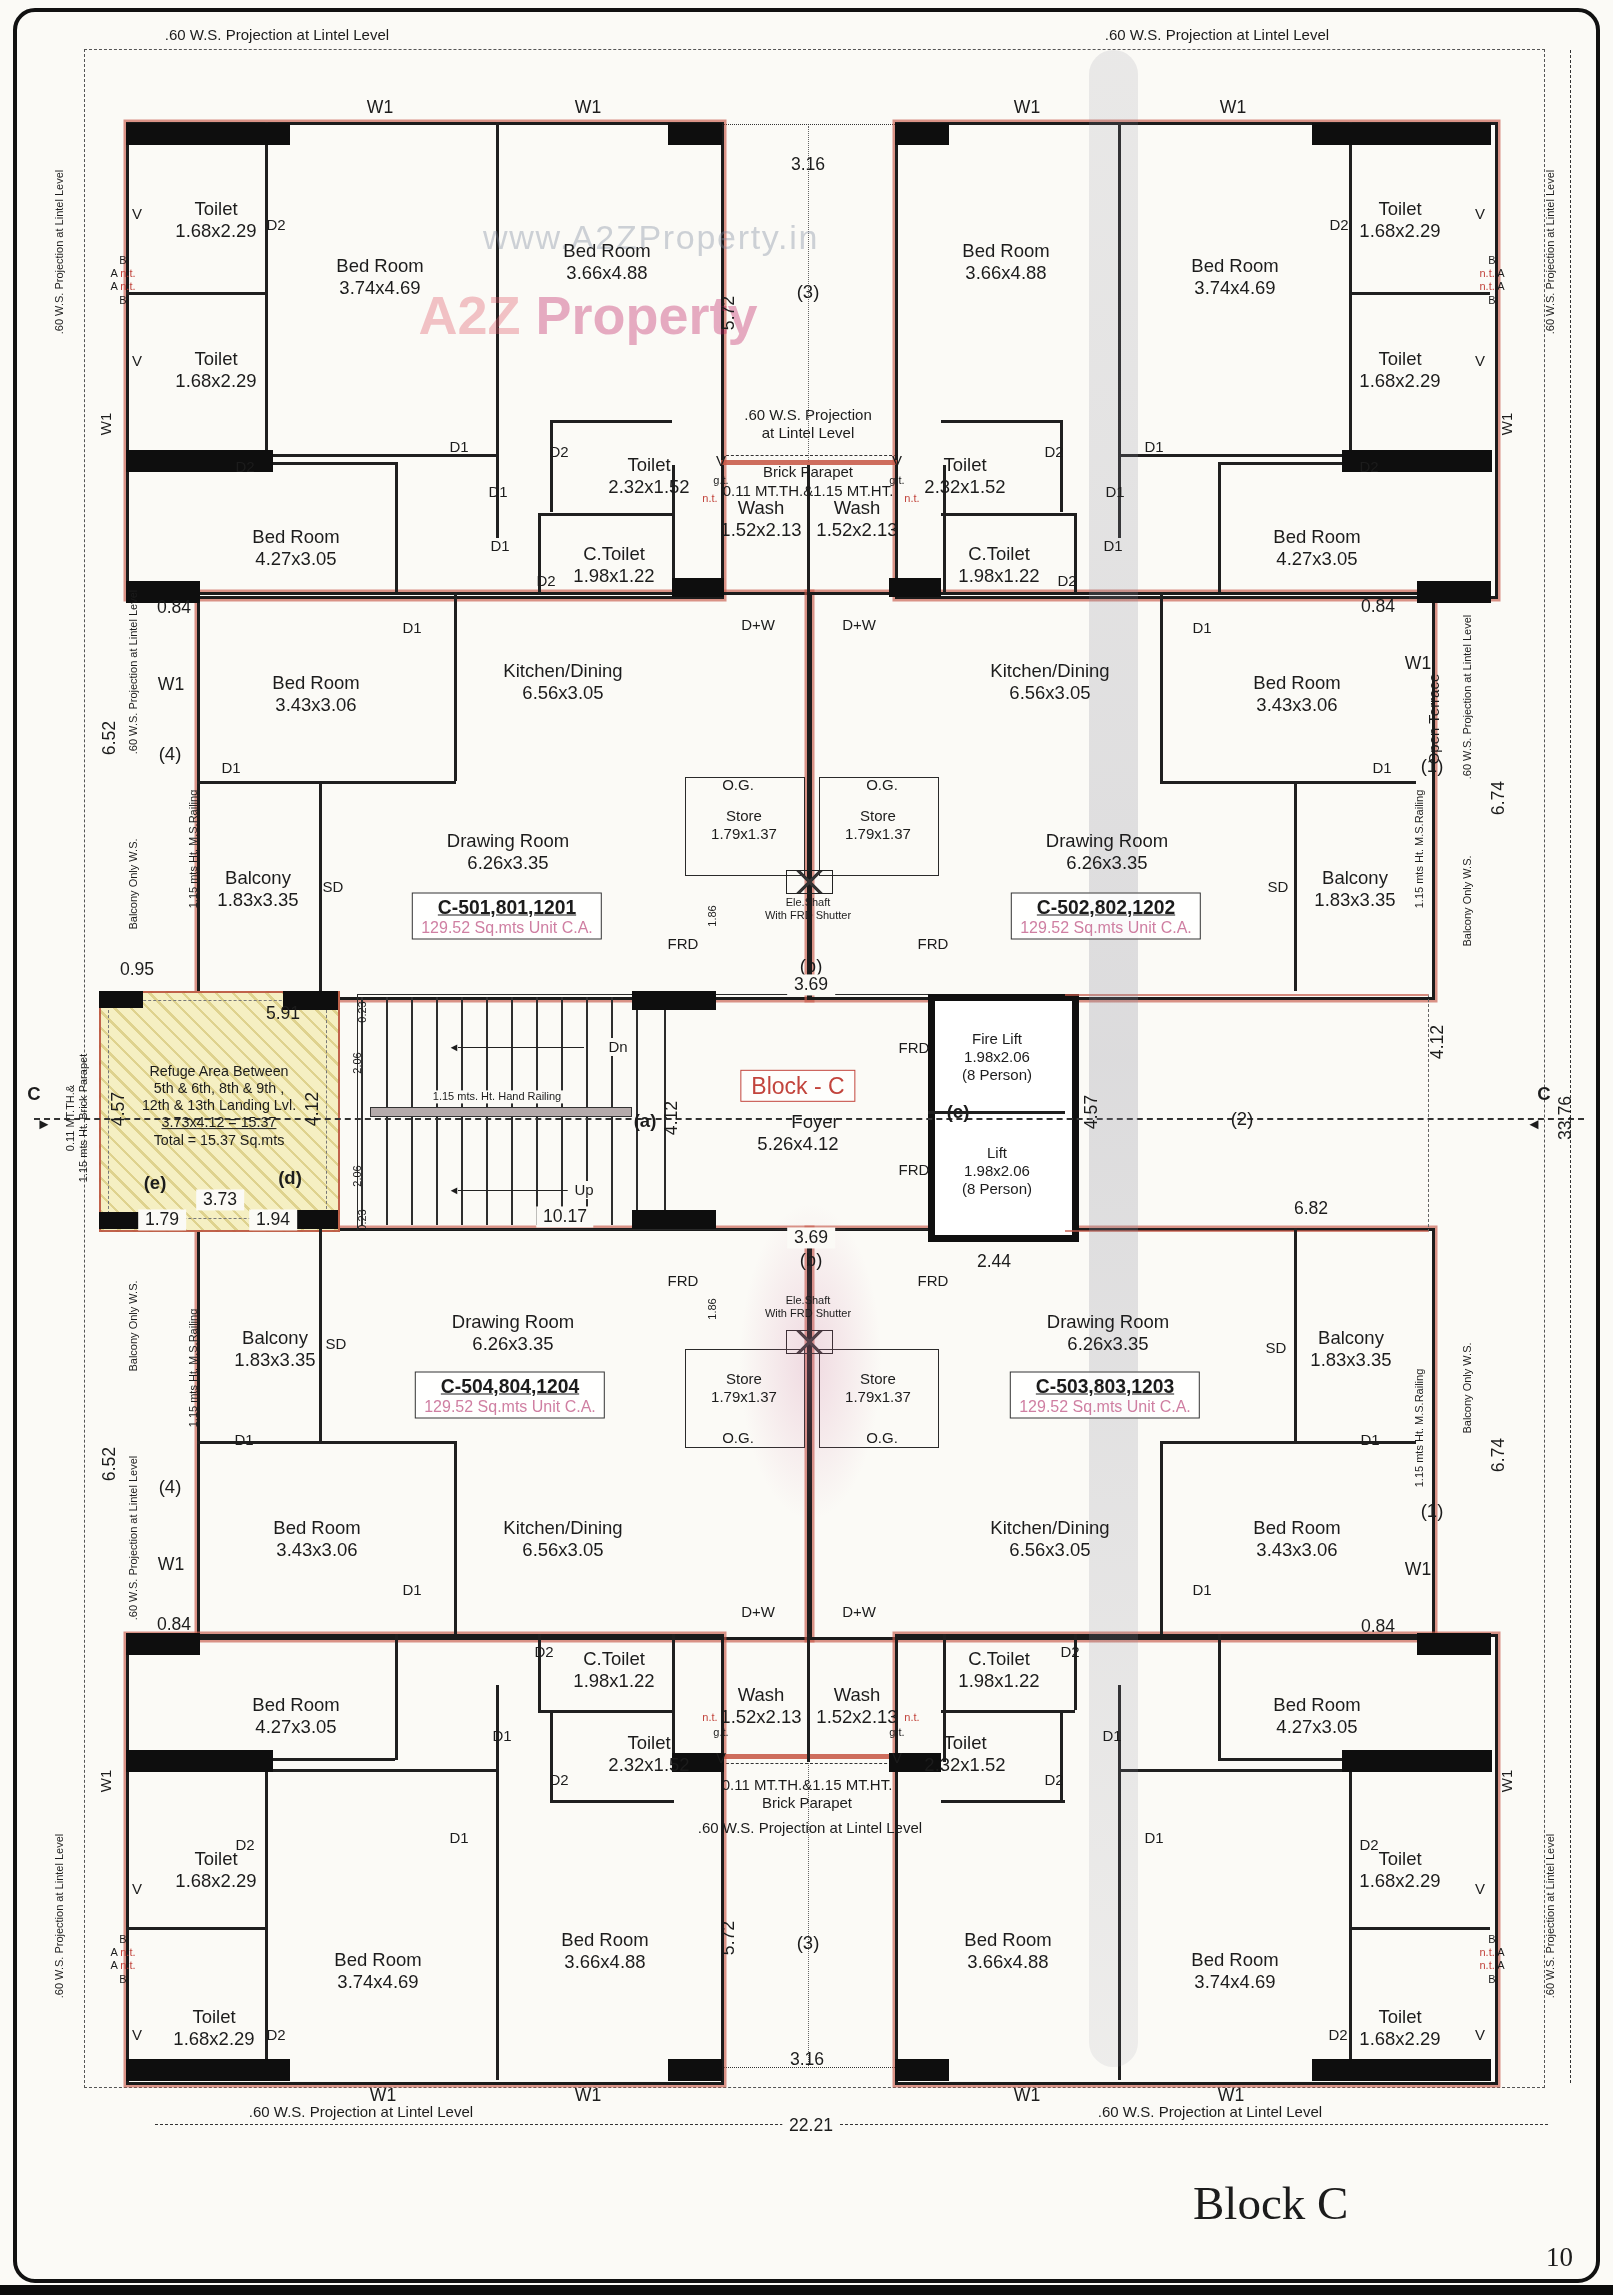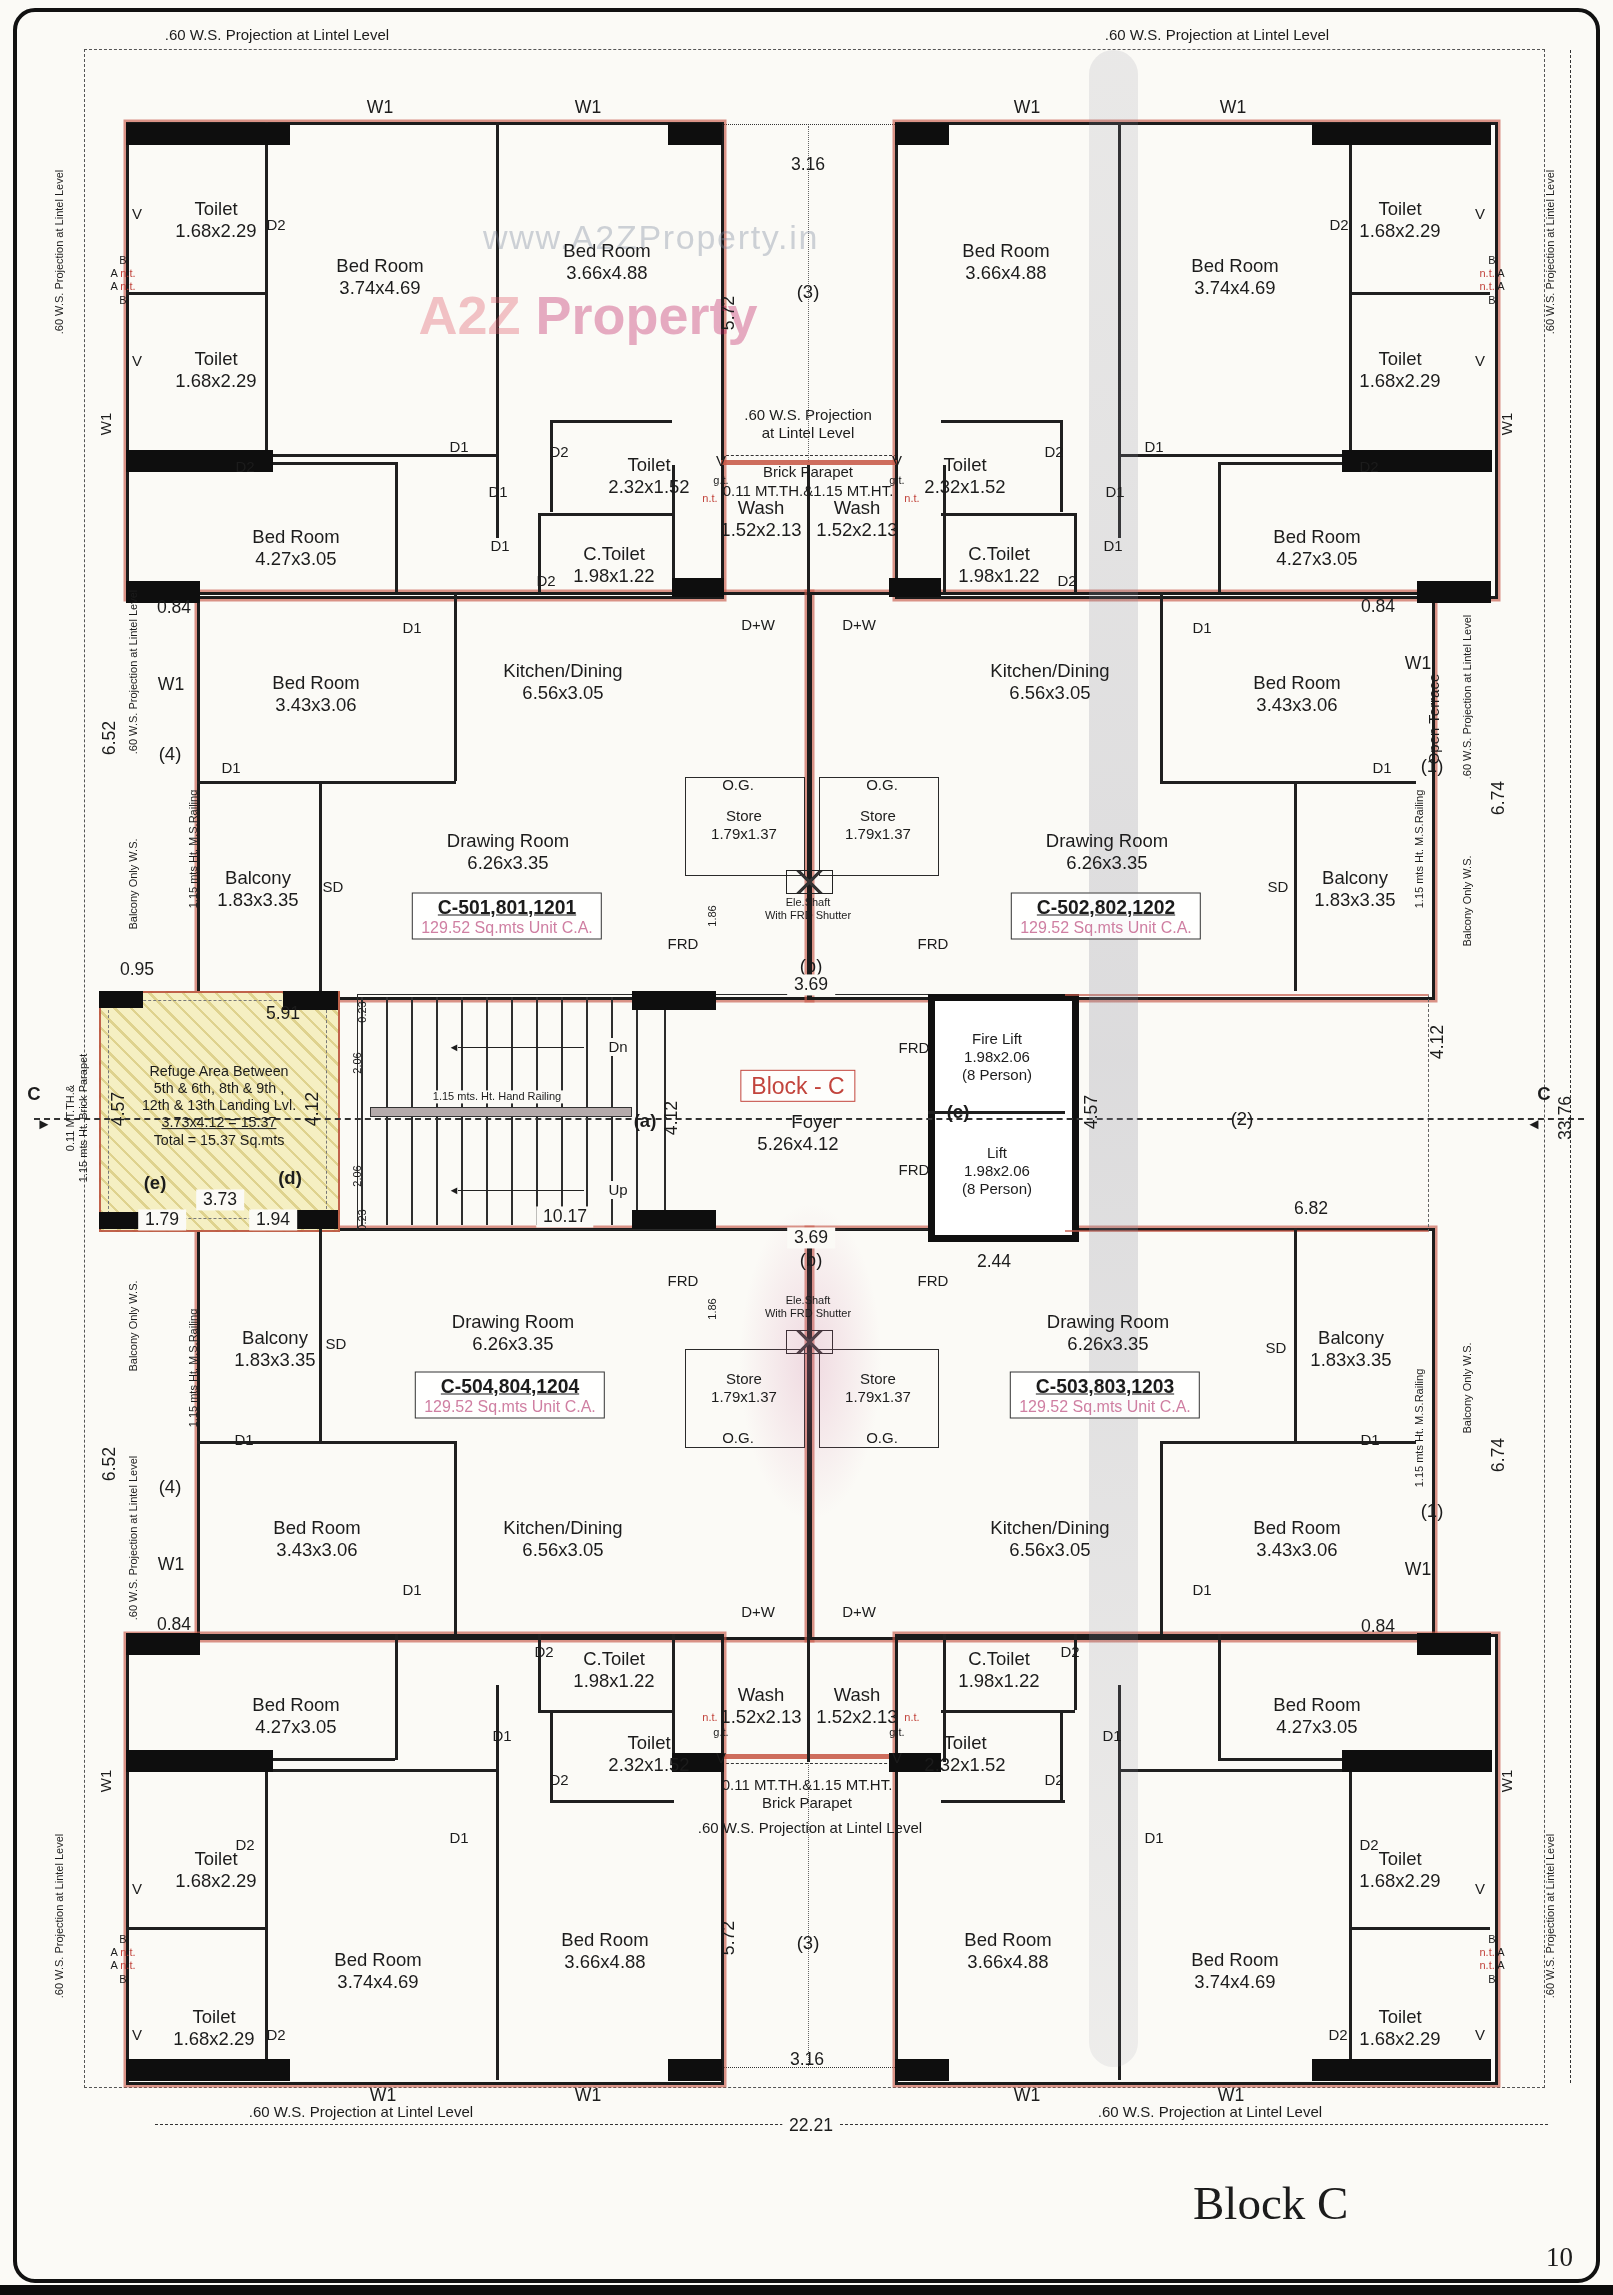--- a/index.html
+++ b/index.html
@@ -317,21 +317,21 @@
   <div class="lbl xs rot" style="left:363px;top:1012px;">0.23</div>
   <div class="lbl xs rot" style="left:358px;top:1063px;">2.06</div>
   <div class="lbl xs rot" style="left:358px;top:1176px;">2.06</div>
   <div class="lbl xs rot" style="left:363px;top:1220px;">0.23</div>
   <div class="lbl xs chip" style="left:497px;top:1097px;">1.15 mts. Ht. Hand Railing</div>
   <div class="arr" style="left:458px;top:1047px;width:126px;"></div>
   <div class="lbl xs" style="left:454px;top:1048px;">◄</div>
   <div class="lbl sm chip" style="left:618px;top:1047px;">Dn</div>
   <div class="arr" style="left:458px;top:1190px;width:126px;"></div>
   <div class="lbl xs" style="left:454px;top:1191px;">◄</div>
-  <div class="lbl sm chip" style="left:618px;top:1190px;">Up</div>
+  <div class="lbl sm chip" style="left:584px;top:1190px;">Up</div>
   <div class="lbl" style="left:645px;top:1121px;font-weight:bold;">(a)</div>
   <div class="lbl dim chip" style="left:565px;top:1217px;">10.17</div>
   <div class="lbl dim rot" style="left:672px;top:1118px;">4.12</div>
   <div class="blockc" style="left:798px;top:1086px;">Block - C</div>
   <div class="lbl" style="left:798px;top:1133px;text-align:right;"><span>Foyer</span><br><span>5.26x4.12</span></div>
   <div class="lbl sm" style="left:914px;top:1048px;">FRD</div>
   <div class="lbl sm" style="left:914px;top:1170px;">FRD</div>
   <div class="lbl sm" style="left:997px;top:1057px;z-index:7;"><span>Fire Lift</span><br><span>1.98x2.06</span><br><span>(8 Person)</span></div>
   <div class="lbl" style="left:958px;top:1112px;font-weight:bold;z-index:7;">(c)</div>
   <div class="lbl sm" style="left:997px;top:1171px;z-index:7;"><span>Lift</span><br><span>1.98x2.06</span><br><span>(8 Person)</span></div>

